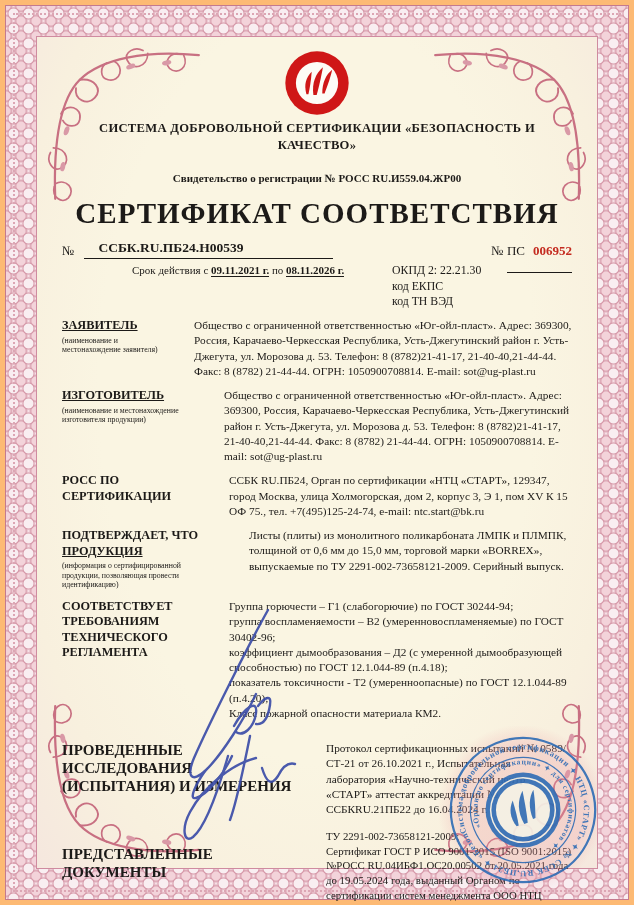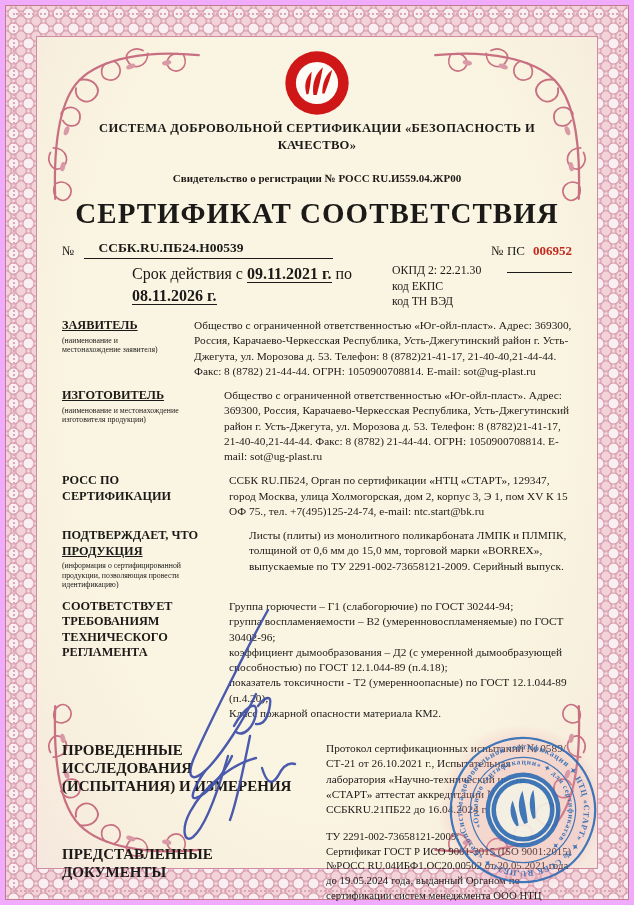--- a/index.html
+++ b/index.html
@@ -1,17 +1,17 @@
 <!DOCTYPE html>
 <html><head>
 <meta charset="utf-8">
 <style>
   html,body{margin:0;padding:0;background:#888;}
   .page{
-    position:relative;width:634px;height:905px;background:#f0abfc;
+    position:relative;width:634px;height:905px;background:#fdba74;
     font-family:"Liberation Serif","DejaVu Serif",serif;color:#1c1a18;
     overflow:hidden;margin:0 auto;
   }
   
   .band{
     position:absolute;inset:5px;
     background-color:#f6dfe5;
     background-image:
       radial-gradient(circle, #f9eef1 4.5px, #d596a6 5.5px, rgba(0,0,0,0) 6.5px),
       radial-gradient(circle, #f3d3da 4.5px, #c97e93 5.5px, rgba(0,0,0,0) 6.5px);
@@ -38,21 +38,21 @@
   .system-line{font-weight:bold;font-size:12.6px;letter-spacing:.3px;}
   .reg-line{font-weight:bold;font-size:11px;margin-top:17px;}
   .main-title{font-weight:bold;font-size:29px;letter-spacing:1px;margin-top:8px;}
   .num-row{display:flex;justify-content:space-between;align-items:flex-end;margin-top:6px;}
   .num-left{display:flex;align-items:flex-end;gap:10px;}
   .cert-number{font-weight:bold;font-size:13.5px;border-bottom:1.3px solid #1c1a18;padding:0 90px 1px 14px;}
   .ps-group{font-size:13px;}
   .ps-underline{border-bottom:1.3px solid #1c1a18;padding-bottom:14px;}
   .ps-number{color:#c42b20;font-weight:bold;padding-left:8px;}
   .validity-row{display:flex;margin-top:4px;}
-  .validity{margin-left:70px;font-size:16px;flex:1;}
+  .validity{margin-left:70px;font-size:11px;flex:1;}
   .u-date{border-bottom:1.2px solid #1c1a18;font-weight:bold;}
   .okpd{width:180px;font-size:11.8px;white-space:pre-line;line-height:1.3;}
   
   .section{display:flex;margin-top:9px;}
   .sec-label{flex-shrink:0;font-weight:bold;font-size:12.3px;line-height:1.25;}
   .sec-label .ul{text-decoration:underline;}
   .sublabel{font-weight:normal;font-size:7.8px;line-height:1.25;margin-top:2px;}
   .sec-body{flex:1;white-space:pre-line;margin-left:32px;}
   .w100{width:100px;} .w130{width:130px;} .w135{width:135px;} .w155{width:155px;}
   .big-label{font-size:15px;line-height:1.2;width:232px;}

